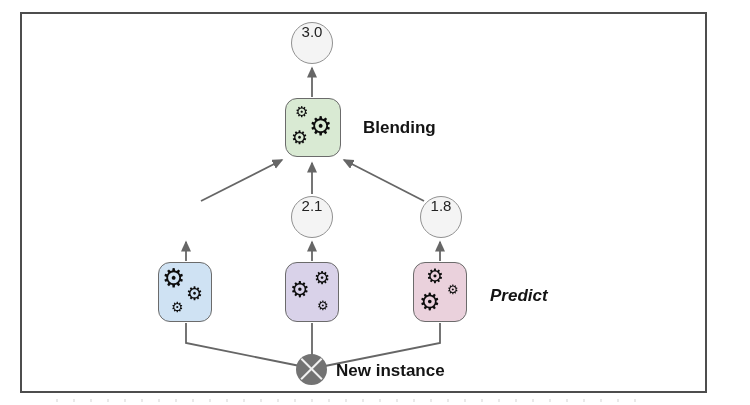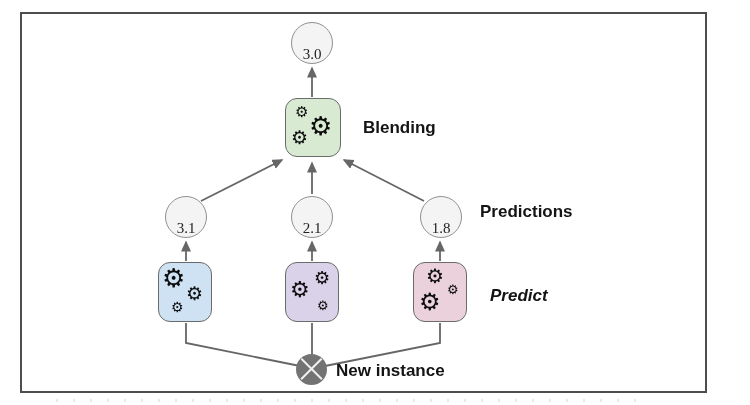--- a/index.html
+++ b/index.html
@@ -19,22 +19,22 @@
     background: #ffffff;
   }
   .connectors { position: absolute; left: 0; top: 0; width: 750px; height: 405px; pointer-events: none; }
 
   .node-circle {
     position: absolute;
     width: 42px; height: 42px;
     border-radius: 50%;
     border: 1.5px solid #919191;
     background: #f4f4f4;
-    display: flex; align-items: flex-end; justify-content: center;
-    font-size: 15px; color: #222; box-sizing: border-box; font-family: Liberation Serif, serif;
+    display: flex; align-items: flex-start; justify-content: center;
+    font-size: 15px; color: #222; box-sizing: border-box;
   }
   .gear-box {
     position: absolute;
     width: 54px; height: 60px;
     border: 1.5px solid #6b6b6b;
     border-radius: 12px;
     box-sizing: border-box;
   }
   .gear {
     position: absolute;
@@ -106,30 +106,26 @@
     <span>3.0</span>
   </div>
 
   <div class="gear-box" style="left: 285px; top: 98px; width: 56px; height: 59px; background: rgb(217, 234, 211);">
     <span class="gear" style="left:9px; top:5px; font-size:15px;">⚙</span>
     <span class="gear" style="left:23px; top:14px; font-size:26px;">⚙</span>
     <span class="gear" style="left:5px; top:29px; font-size:19px;">⚙</span>
   </div>
   <div class="label" style="left:363px; top:118px;">Blending</div>
 
-  <div class="node-circle" style="left: 165px; top: 196px; background: rgb(244, 244, 244);">
-    <span>3.1</span>
-  </div>
   <div class="node-circle" style="left: 291px; top: 196px; background: rgb(244, 244, 244);">
     <span>2.1</span>
   </div>
   <div class="node-circle" style="left: 420px; top: 196px; background: rgb(244, 244, 244);">
     <span>1.8</span>
   </div>
-  <div class="label" style="left:480px; top:202px;">Predictions</div>
 
   <div class="gear-box" style="left: 158px; top: 262px; background: rgb(207, 226, 243);">
     <span class="gear" style="left:3px; top:2px; font-size:26px;">⚙</span>
     <span class="gear" style="left:27px; top:21px; font-size:19px;">⚙</span>
     <span class="gear" style="left:12px; top:37px; font-size:14px;">⚙</span>
   </div>
   <div class="gear-box" style="left: 285px; top: 262px; background: rgb(217, 210, 233);">
     <span class="gear" style="left:4px; top:16px; font-size:22px;">⚙</span>
     <span class="gear" style="left:28px; top:6px; font-size:18px;">⚙</span>
     <span class="gear" style="left:31px; top:36px; font-size:13px;">⚙</span>

